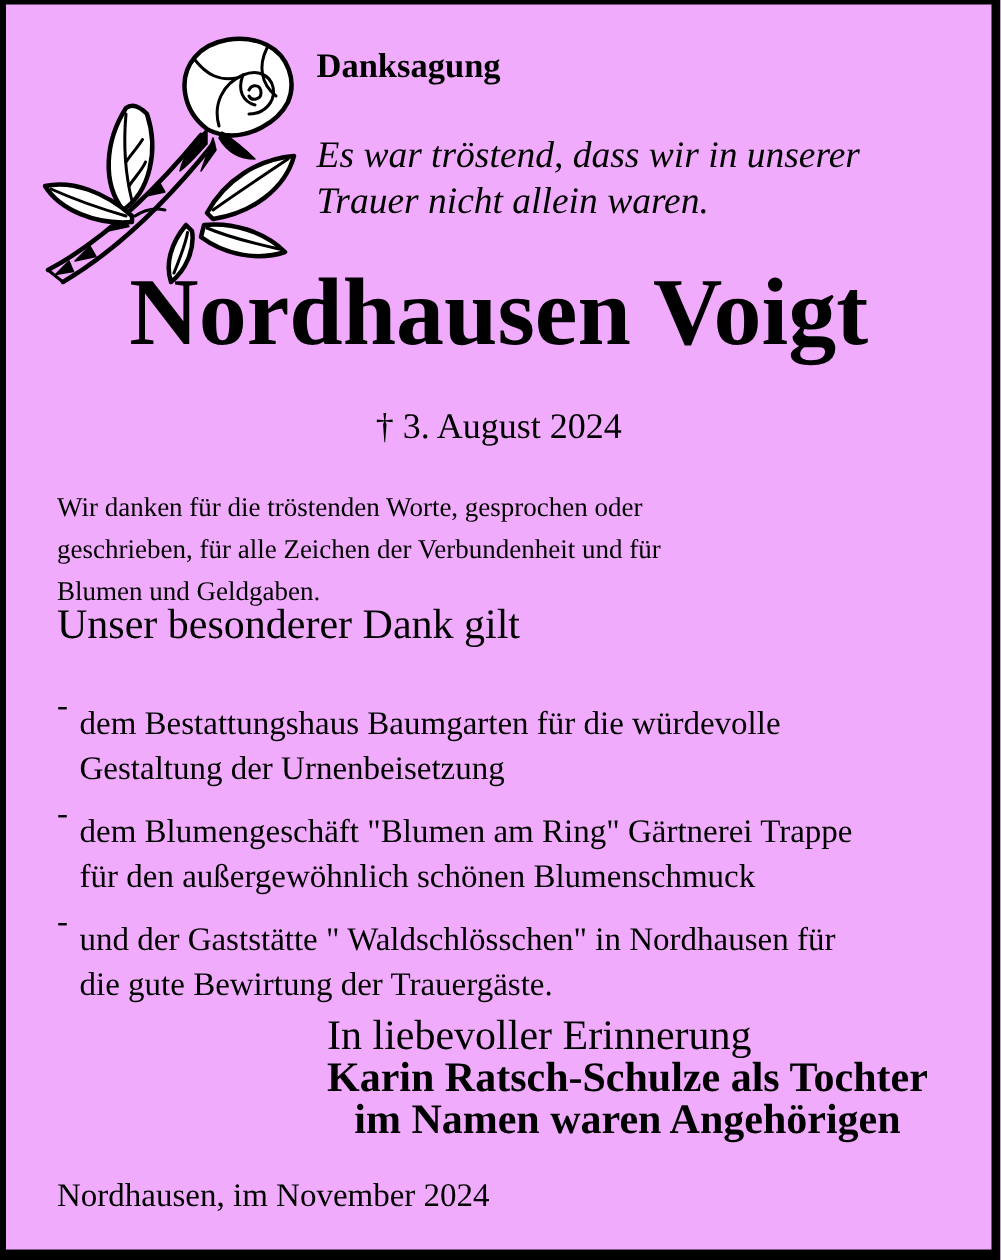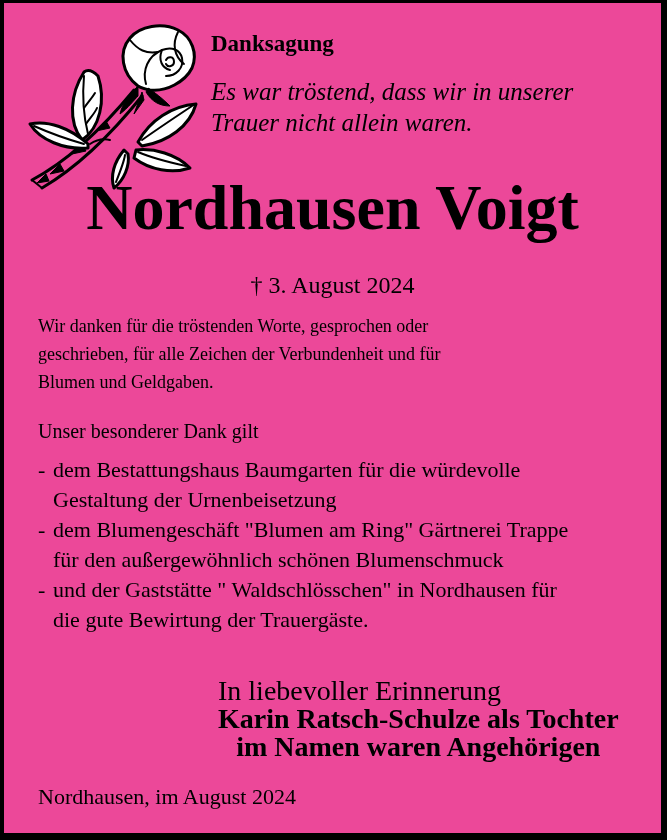--- a/index.html
+++ b/index.html
@@ -7,28 +7,28 @@
     padding: 0;
     background: #ffffff;
     font-family: "Liberation Serif", "DejaVu Serif", serif;
     color: #000000;
   }
   .card {
     position: relative;
     box-sizing: border-box;
     width: 667px;
     height: 840px;
-    background: #ec4899;
+    background: #f0abfc;
     border-style: solid;
     border-color: #000000;
     border-width: 3px 6px 7px 4px;
     overflow: hidden;
   }
   .abs { position: absolute; }
-  .pre { white-space: pre-line; }
+  .pre { white-space: pre-line; margin-top: 12px; }
 
   .rose {
     left: 22px;
     top: 19px;
     width: 180px;
     height: 172px;
   }
   .danksagung {
     left: 207px;
     top: 27px;
@@ -62,22 +62,22 @@
     margin-top: 16px;
   }
   .thanks-paragraph {
     left: 34px;
     top: 309px;
     font-size: 18px;
     line-height: 28px;
   }
   .special-intro {
     left: 34px;
-    top: 414px;
-    font-size: 20px;
+    top: 400px;
+    font-size: 28px;
     line-height: 28px;
   }
   .thanks-list {
     left: 34px;
     top: 452px;
     right: 20px;
     font-size: 22px;
     line-height: 30px;
   }
   .list-item {
@@ -178,15 +178,15 @@
 die gute Bewirtung der Trauergäste.</span>
     </div>
   </div>
 
   <div class="abs closing">
     <div>In liebevoller Erinnerung</div>
     <div class="bold">Karin Ratsch-Schulze als Tochter</div>
     <div class="bold">im Namen waren Angehörigen</div>
   </div>
 
-  <div class="abs place-date">Nordhausen, im August 2024</div>
+  <div class="abs place-date">Nordhausen, im November 2024</div>
 
 </div>
 
 </body></html>

